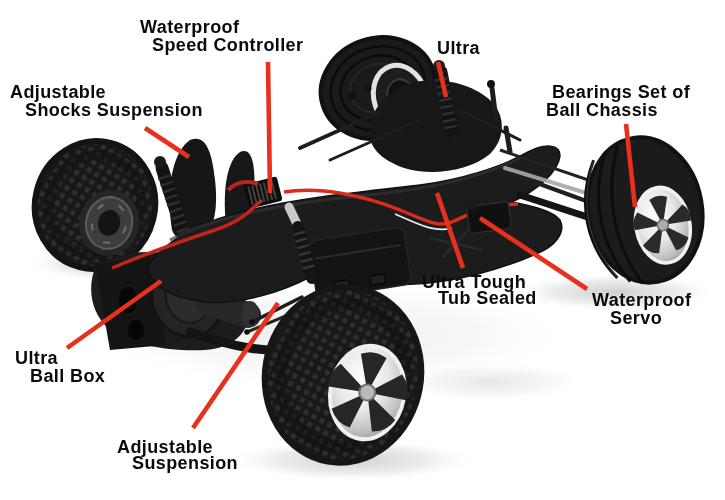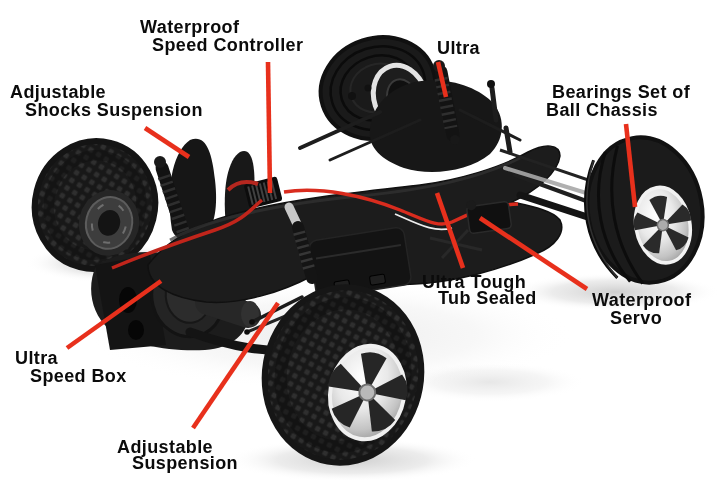--- a/index.html
+++ b/index.html
@@ -232,18 +232,18 @@
   <span class="lbl" style="left:552px;top:83px;">Bearings Set of</span>
   <span class="lbl" style="left:546px;top:101px;">Ball Chassis</span>
 
   <span class="lbl" style="left:422px;top:273px;">Ultra Tough</span>
   <span class="lbl" style="left:438px;top:289px;">Tub Sealed</span>
 
   <span class="lbl" style="left:592px;top:291px;">Waterproof</span>
   <span class="lbl" style="left:610px;top:309px;">Servo</span>
 
   <span class="lbl" style="left:15px;top:349px;">Ultra</span>
-  <span class="lbl" style="left:30px;top:367px;">Speed Box</span>
+  <span class="lbl" style="left:30px;top:367px;">Ball Box</span>
 
   <span class="lbl" style="left:117px;top:438px;">Adjustable</span>
   <span class="lbl" style="left:132px;top:454px;">Suspension</span>
 
 </div>
 
 </body></html>

